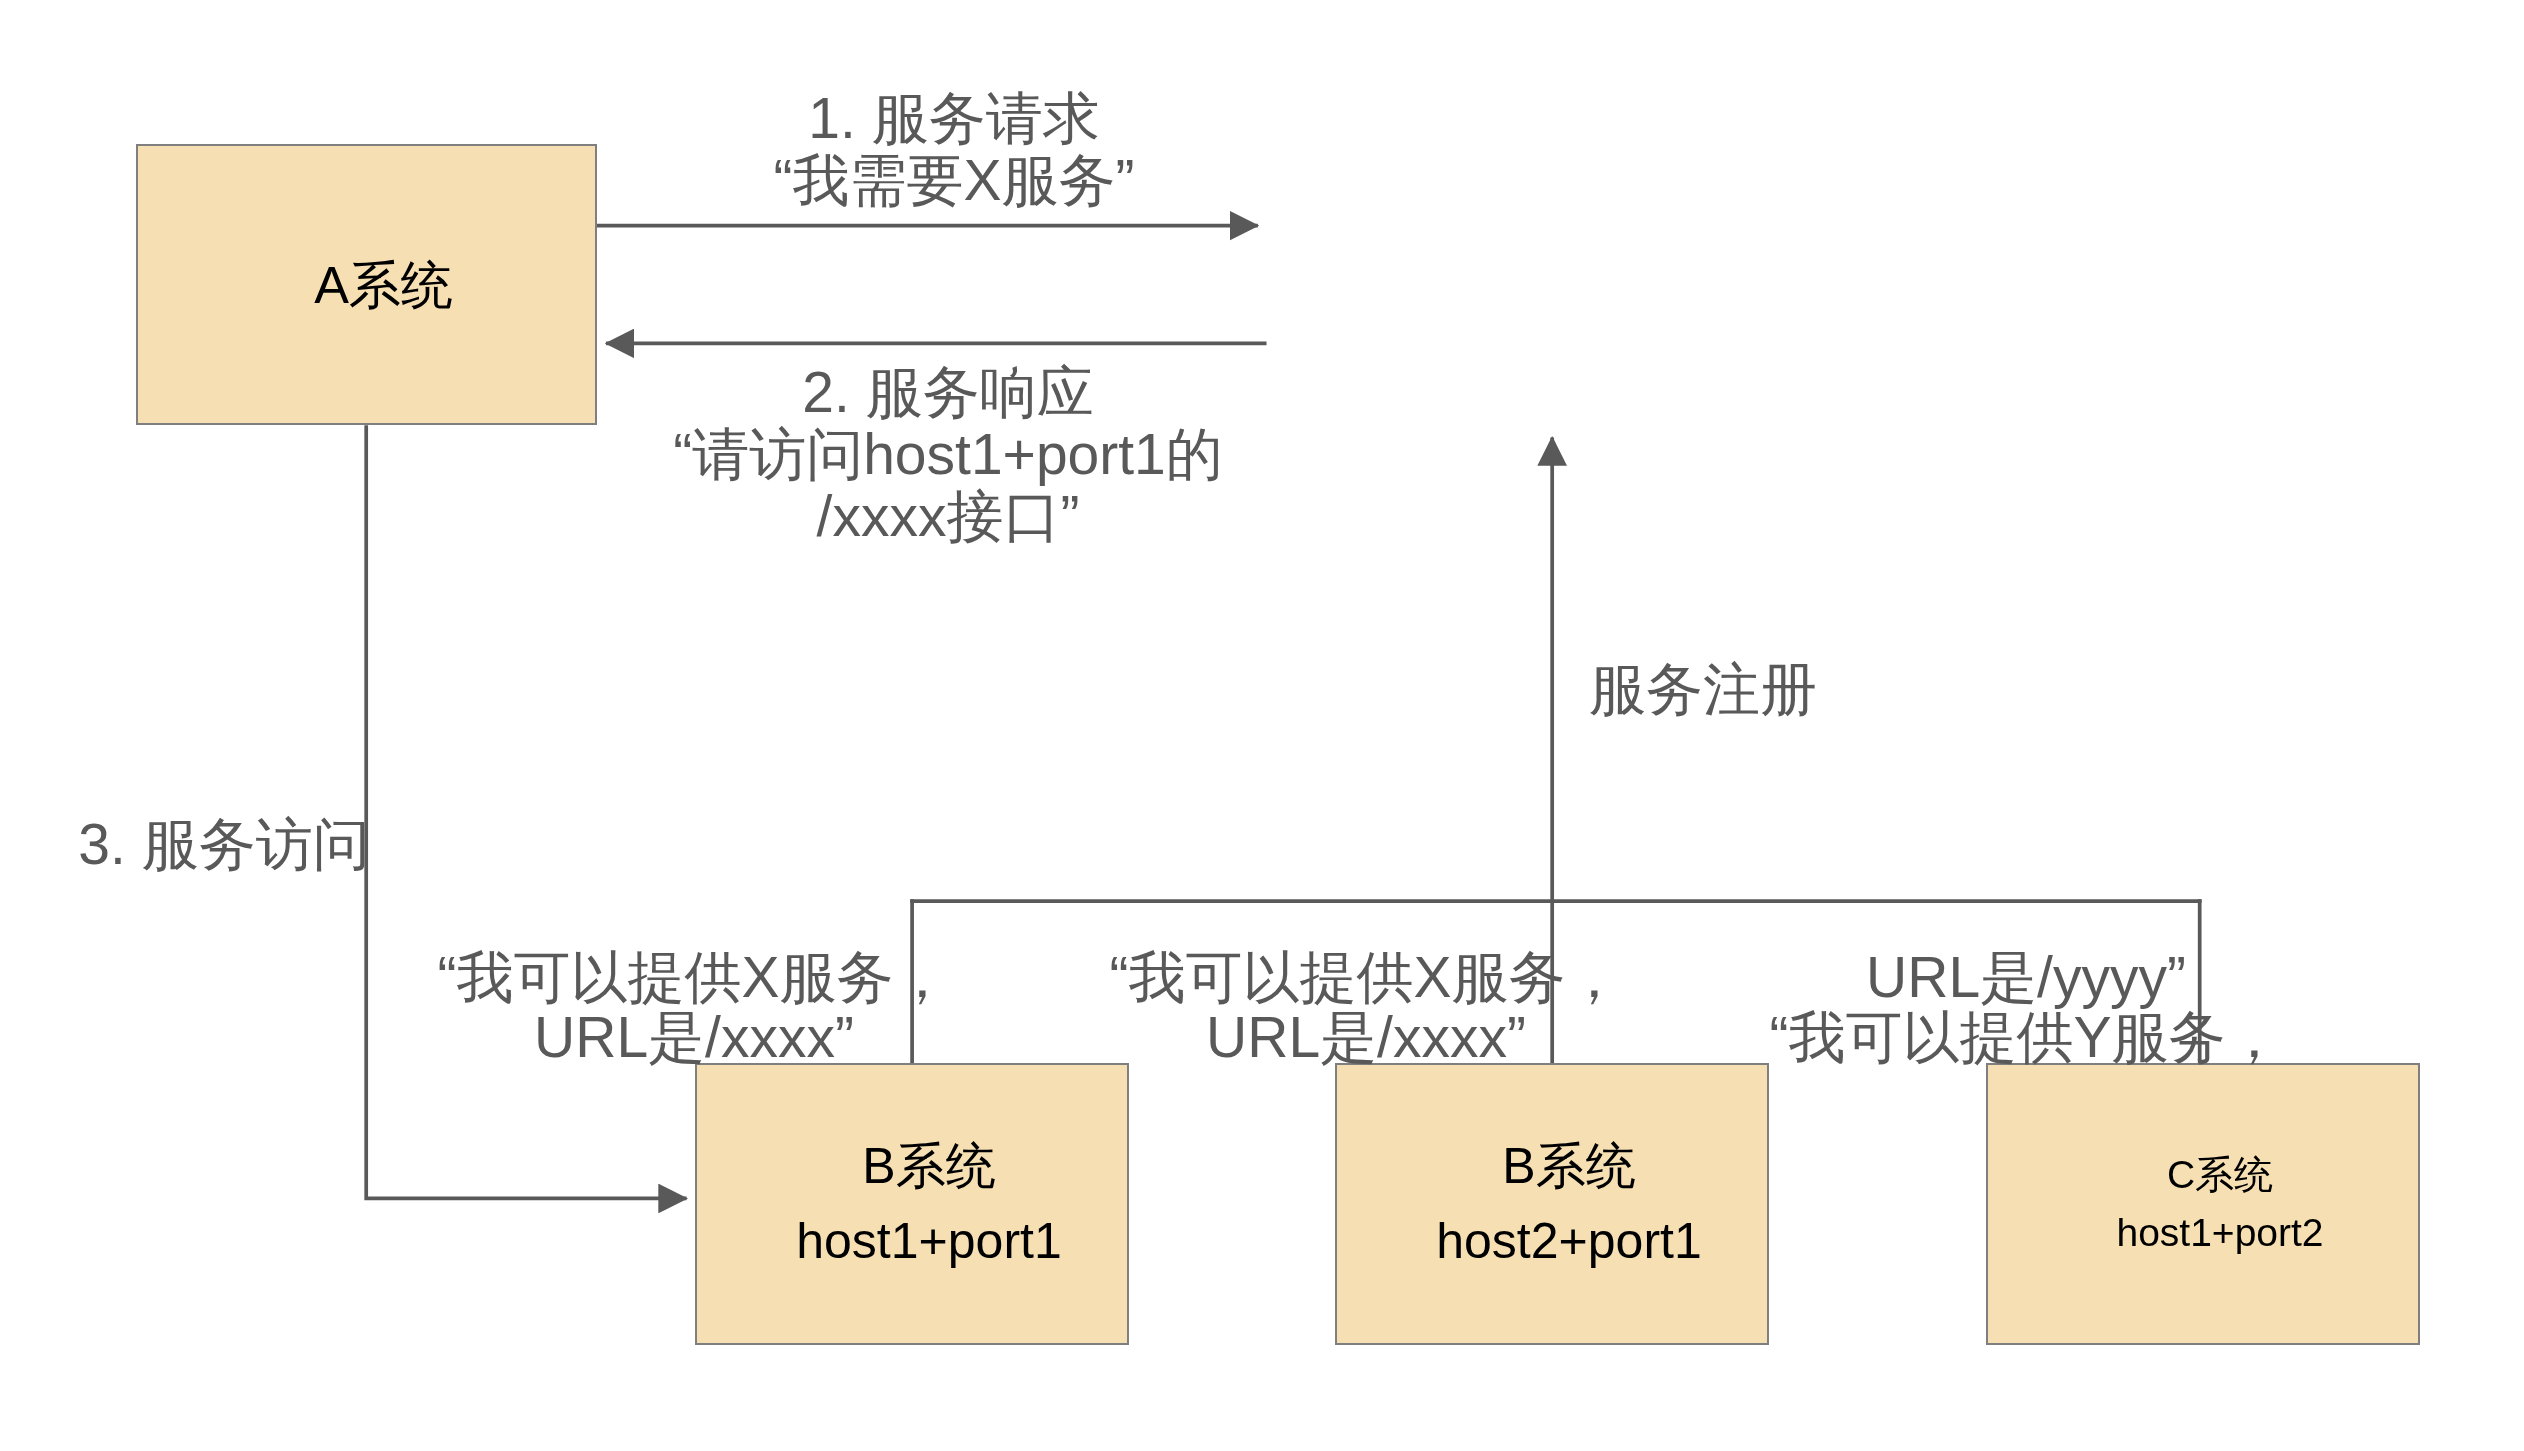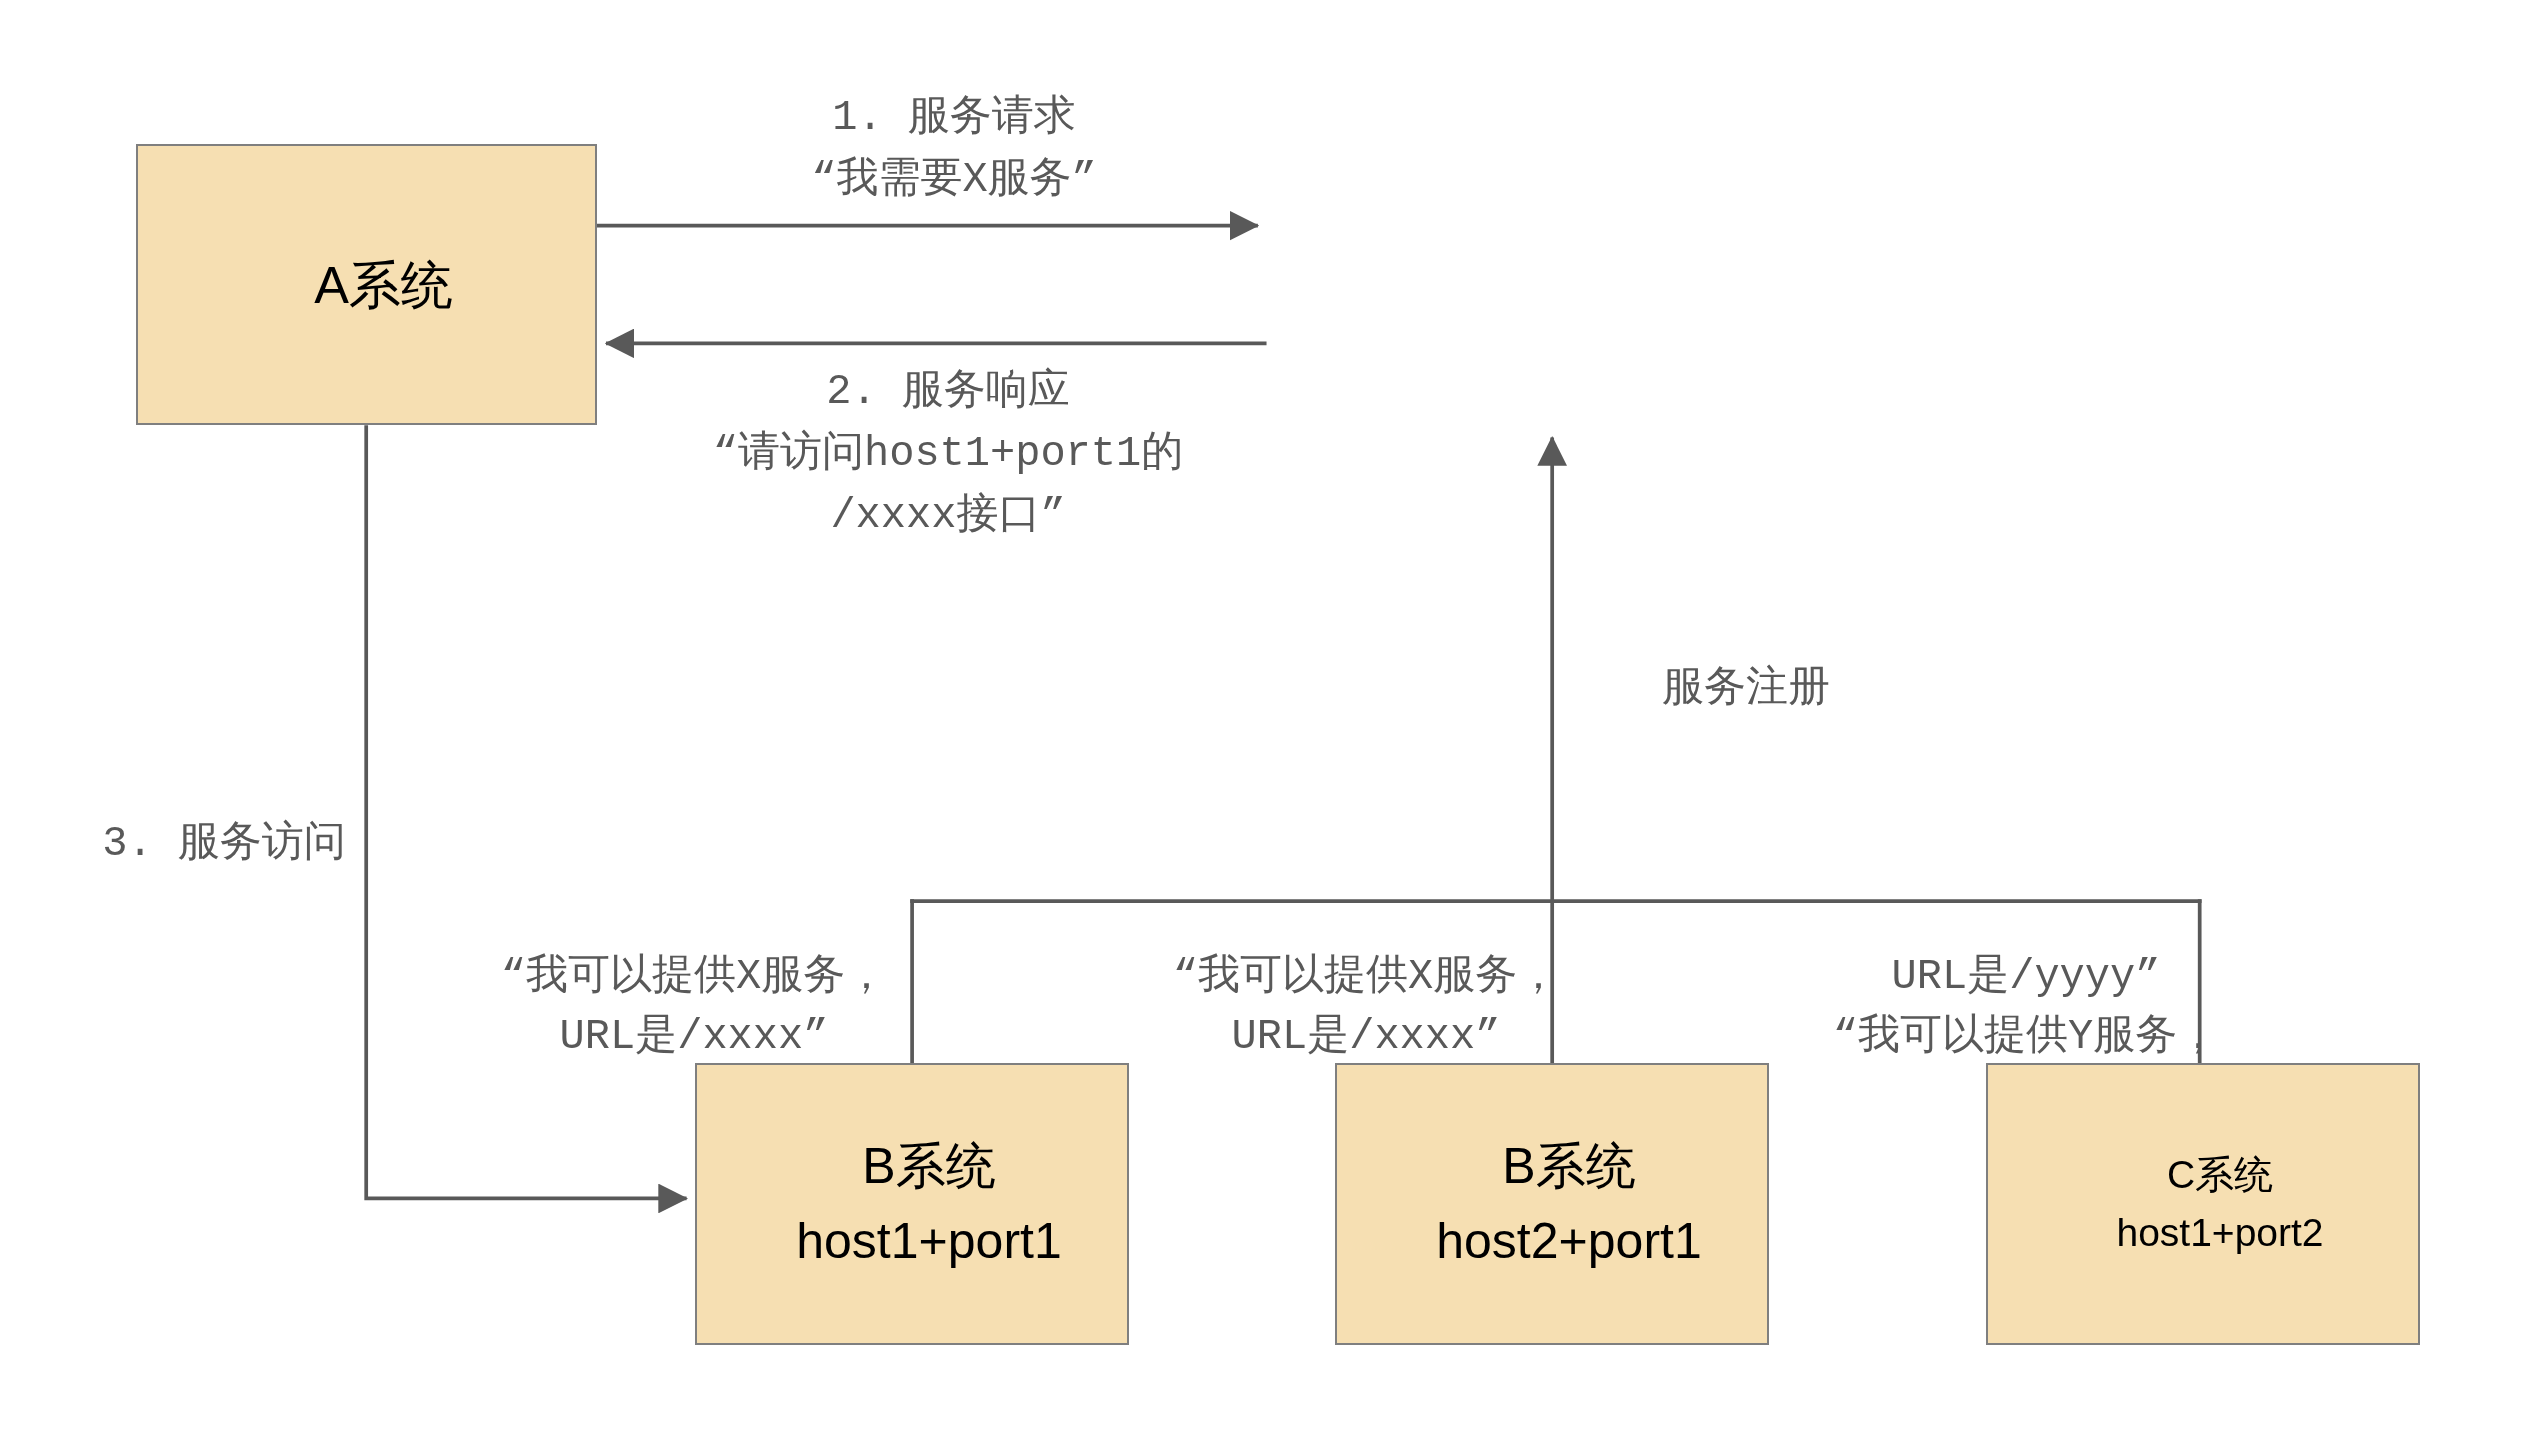--- a/index.html
+++ b/index.html
@@ -43,30 +43,29 @@
     white-space: nowrap;
   }
   .node-a      { left: 136px;  top: 144px;  width: 461px; height: 281px; }
   .node-sns    { left: 1266px; top: 139px;  width: 616px; height: 287px; }
   .node-b1     { left: 695px; top: 1063px; width: 434px; height: 282px; font-size: 50px; }
   .node-b2     { left: 1335px; top: 1063px; width: 434px; height: 282px; font-size: 50px; }
   .node-c      { left: 1986px; top: 1063px; width: 434px; height: 282px; font-size: 39px; }
   .annotation {
     position: absolute;
     color: #595959;
-    font-size: 42px;
+    font-size: 57px;
     line-height: 62px;
     text-align: center;
     white-space: nowrap;
-    font-family: Liberation Mono, monospace;
   }
   .ann-request   { left: 675px; top: 87px;  width: 558px;  }
   .ann-response  { left: 638px; top: 361px;  width: 620px; }
   .ann-access    { left: 69px;  top: 813px; width: 310px;  }
-  .ann-register  { left: 1662px; top: 658px; text-align: left; }
+  .ann-register  { left: 1589px; top: 658px; text-align: left; }
   .ann-provider-1{ left: 415px;  top: 947px; width: 558px; line-height: 60px; }
   .ann-provider-2{ left: 1087px; top: 947px; width: 558px; line-height: 60px; }
   .ann-provider-3{ left: 1747px; top: 947px; width: 558px; line-height: 60px; }
   .connector {
     fill: none;
     stroke: #595959;
     stroke-width: 6;
   }
 </style>
 </head>

